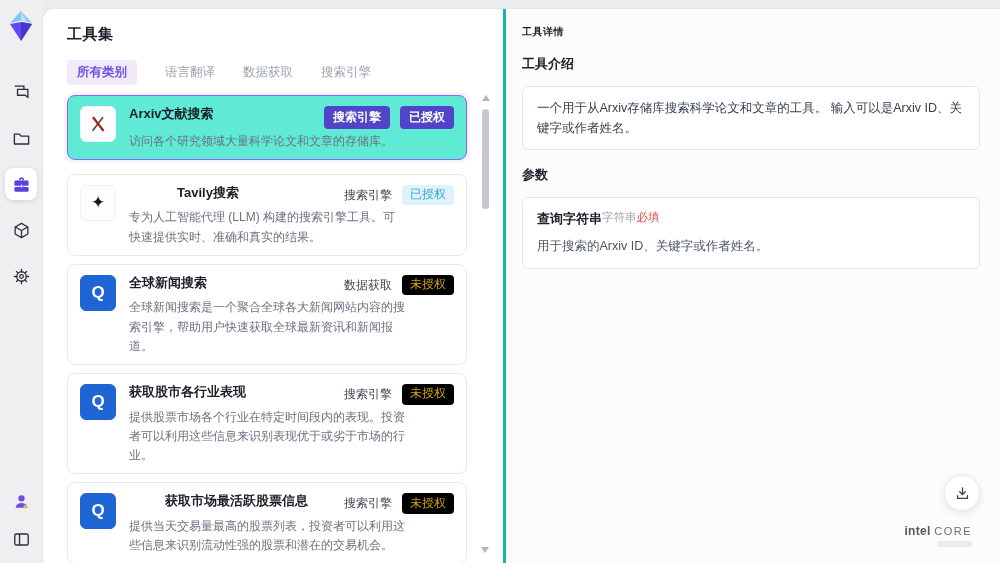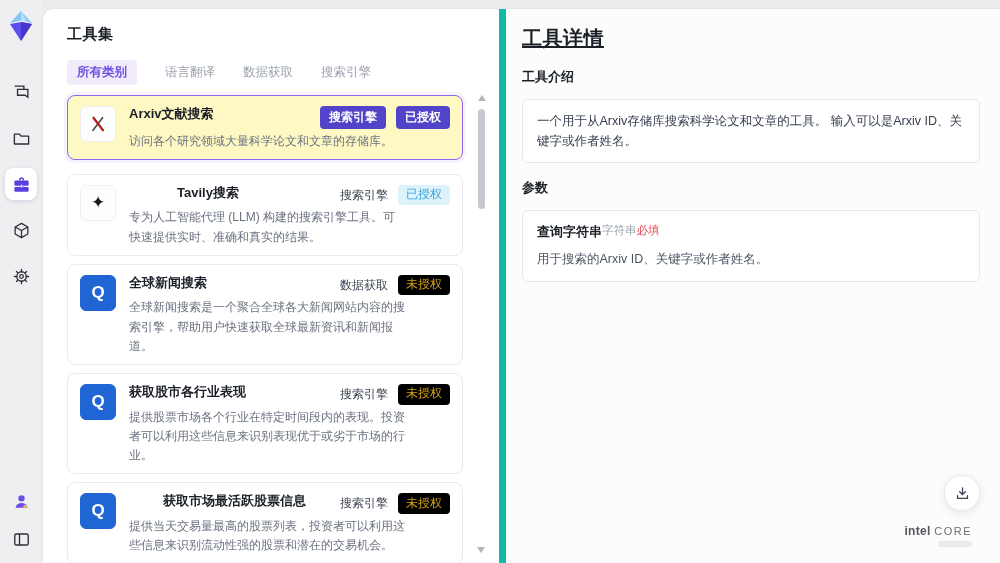--- a/index.html
+++ b/index.html
@@ -29,36 +29,36 @@
   
   .main {
     position:absolute; left:42px; top:8px; right:0; bottom:0;
     background:#ffffff; border-top-left-radius:12px;
     border-top:1px solid #e5e5e9; border-left:1px solid #e5e5e9;
     overflow:hidden; display:flex;
   }
 
   
   .list-panel {
-    width:463px; min-width:463px; border-right:7px solid #14b8a6;
+    width:463px; min-width:463px; border-right:3px solid #14b8a6;
     position:relative; padding:16px 0 0 24px;
   }
   .page-title { font-size:15px; font-weight:bold; letter-spacing:.5px; }
   .tabs { display:flex; align-items:center; gap:28px; margin-top:16px; }
   .tab { font-size:12.5px; color:#9ca3af; cursor:pointer; padding:4px 0; white-space:nowrap; }
   .tab.active { color:#6d52e0; background:#f0eafb; padding:4px 10px; border-radius:4px; font-weight:bold; }
 
   .cards { margin-top:10px; padding-right:36px; }
   .card {
     display:flex; align-items:flex-start; background:#fff;
     border:1px solid #e9e9ee; border-radius:8px;
     padding:8px 12px; margin-bottom:8px; cursor:pointer;
   }
   .card.selected {
-    border:1.5px solid #8b66f2; background:#fef9c3;
+    border:1.5px solid #8b66f2; background:#5eead4;
     box-shadow:0 0 0 3px rgba(139,102,242,.08); margin-bottom:14px;
   }
   .tile {
     width:36px; height:36px; min-width:36px; border-radius:6px;
     display:flex; align-items:center; justify-content:center; margin-right:13px;
     border:1px solid #f0f0f3; background:#fdfdfd; margin-top:2px;
   }
   .tile.blue { background:#1f66d4; border-color:#1f66d4; color:#fff; font-weight:bold; font-size:17px; }
   .tile.star { font-size:17px; color:#16181d; }
   .card-body { flex:1; min-width:0; }
@@ -73,21 +73,21 @@
 
   
   .scrollbar { position:absolute; right:13px; top:86px; bottom:10px; width:9px; }
   .scroll-arrow { width:0; height:0; border-left:4.5px solid transparent; border-right:4.5px solid transparent; margin:0 auto; }
   .scroll-arrow.up { border-bottom:6px solid #b3b3ba; }
   .scroll-arrow.down { border-top:6px solid #b3b3ba; position:absolute; bottom:0; left:0; }
   .scroll-thumb { position:absolute; top:14px; left:1px; width:7px; height:100px; background:#c7c7cd; border-radius:4px; }
 
   
   .detail-panel { flex:1; background:#fcfcfd; padding:16px 20px 0 16px; position:relative; }
-  .detail-title { font-size:20px; font-weight:bold; letter-spacing:.5px;text-decoration:underline; }
+  .detail-title { font-size:10px; font-weight:bold; letter-spacing:.5px; }
   .section-h { font-size:13px; font-weight:bold; margin-top:16px; }
   .info-box {
     margin-top:13px; background:#ffffff; border:1px solid #e7e7ea; border-radius:6px;
     padding:11px 14px; font-size:12.5px; color:#374151; line-height:1.6;
   }
   .param-box { margin-top:13px; background:#ffffff; border:1px solid #e7e7ea; border-radius:6px; padding:12px 14px; }
   .param-head { display:flex; align-items:flex-start; }
   .param-name { font-size:13px; font-weight:bold; color:#1b1f27; }
   .param-type { font-size:11.5px; color:#9ca3af; }
   .param-req { font-size:11.5px; color:#e5484d; }

